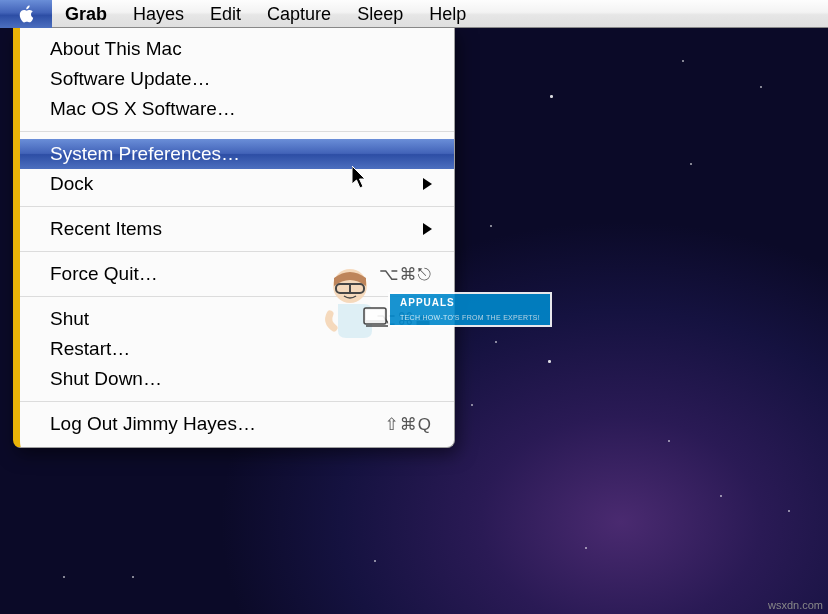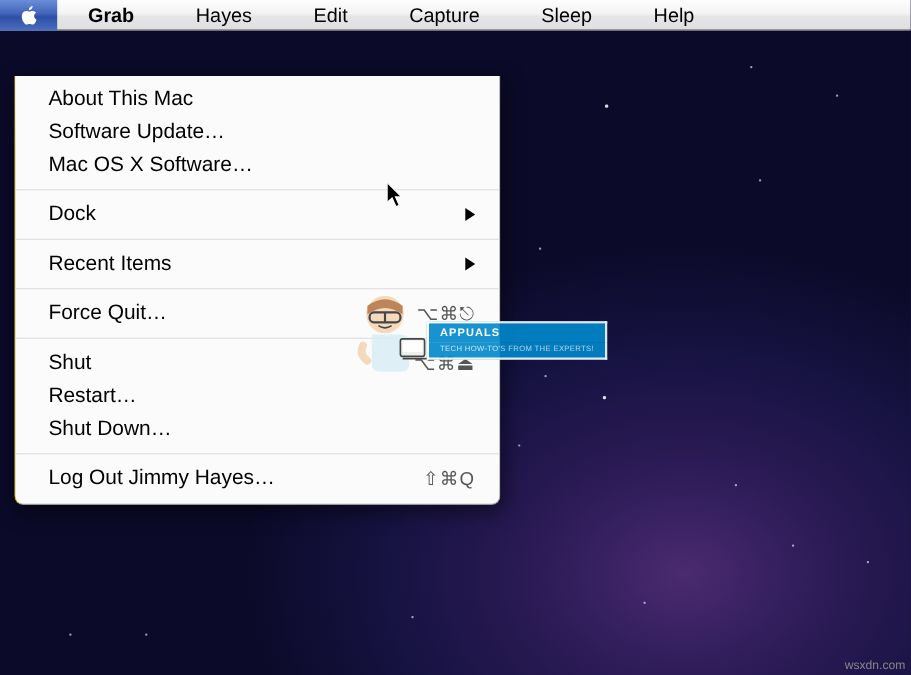--- a/index.html
+++ b/index.html
@@ -73,42 +73,41 @@
       width: 52px;
       height: 28px;
       background: linear-gradient(#6a8ed8 0%, #4263b8 45%, #2d4ea5 55%, #4c6fbf 100%);
       display: flex;
       align-items: center;
       justify-content: center;
       cursor: default;
     }
     .apple-menu svg { width: 18px; height: 20px; fill: #fff; }
     .menubar-item {
-      padding: 0 28px;
+      padding: 0 13px;
       height: 28px;
       line-height: 28px;
       cursor: default;
       color: #000;
     }
     .menubar-item.bold { font-weight: bold; }
 
     .dropdown {
       position: absolute;
       top: 28px;
       left: 13px;
       width: 442px;
       background: #fbfbfb;
-      border-left: 1px solid #eab308;
+      border-left: 7px solid #eab308;
       border-right: 1px solid #a0a0a0;
       border-bottom: 1px solid #a0a0a0;
       border-radius: 0 0 8px 8px;
       box-shadow: 3px 6px 18px rgba(0,0,0,0.5);
       padding: 6px 0 8px 0;
       z-index: 9;
-      margin-top: 41px;
     }
     .dropdown-item {
       display: flex;
       align-items: center;
       justify-content: space-between;
       padding: 3px 22px 3px 30px;
       height: 30px;
       cursor: default;
       color: #000;
     }
@@ -228,20 +227,23 @@
   <div class="dropdown-item">
     <span class="label">About This Mac</span>
   </div>
   <div class="dropdown-item">
     <span class="label">Software Update…</span>
   </div>
   <div class="dropdown-item">
     <span class="label">Mac OS X Software…</span>
   </div>
   <div class="dropdown-separator"></div>
+  <div class="dropdown-item selected">
+    <span class="label">System Preferences…</span>
+  </div>
   <div class="dropdown-item">
     <span class="label">Dock</span>
     <span class="submenu-arrow"></span>
   </div>
   <div class="dropdown-separator"></div>
   <div class="dropdown-item">
     <span class="label">Recent Items</span>
     <span class="submenu-arrow"></span>
   </div>
   <div class="dropdown-separator"></div>

